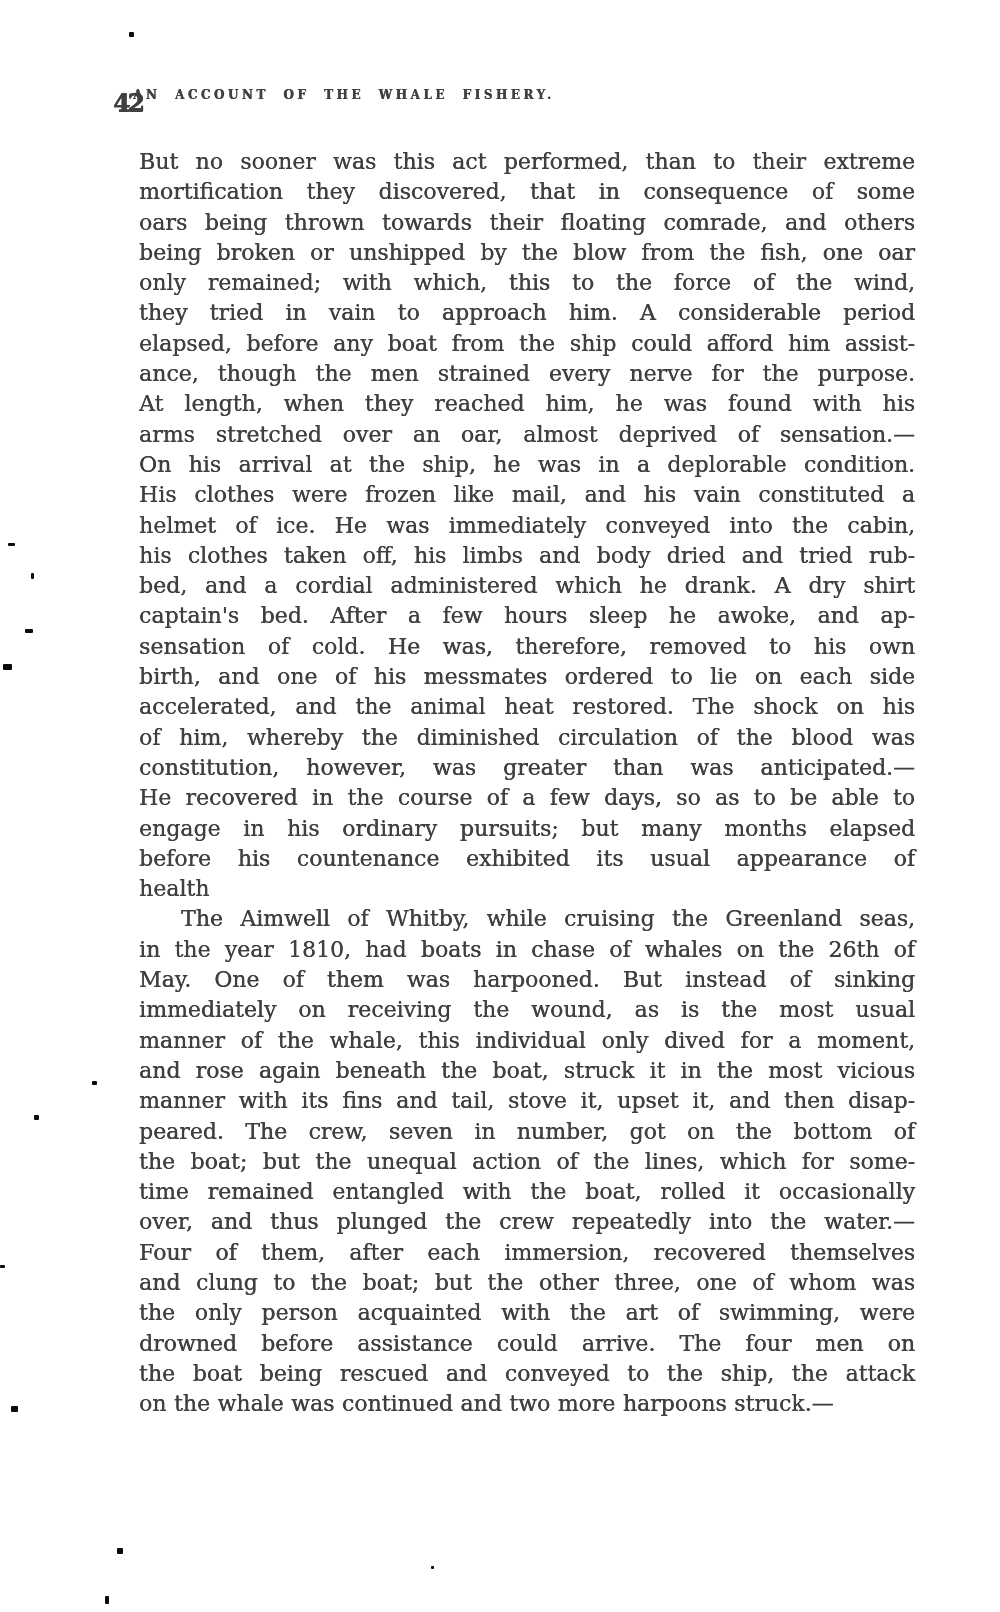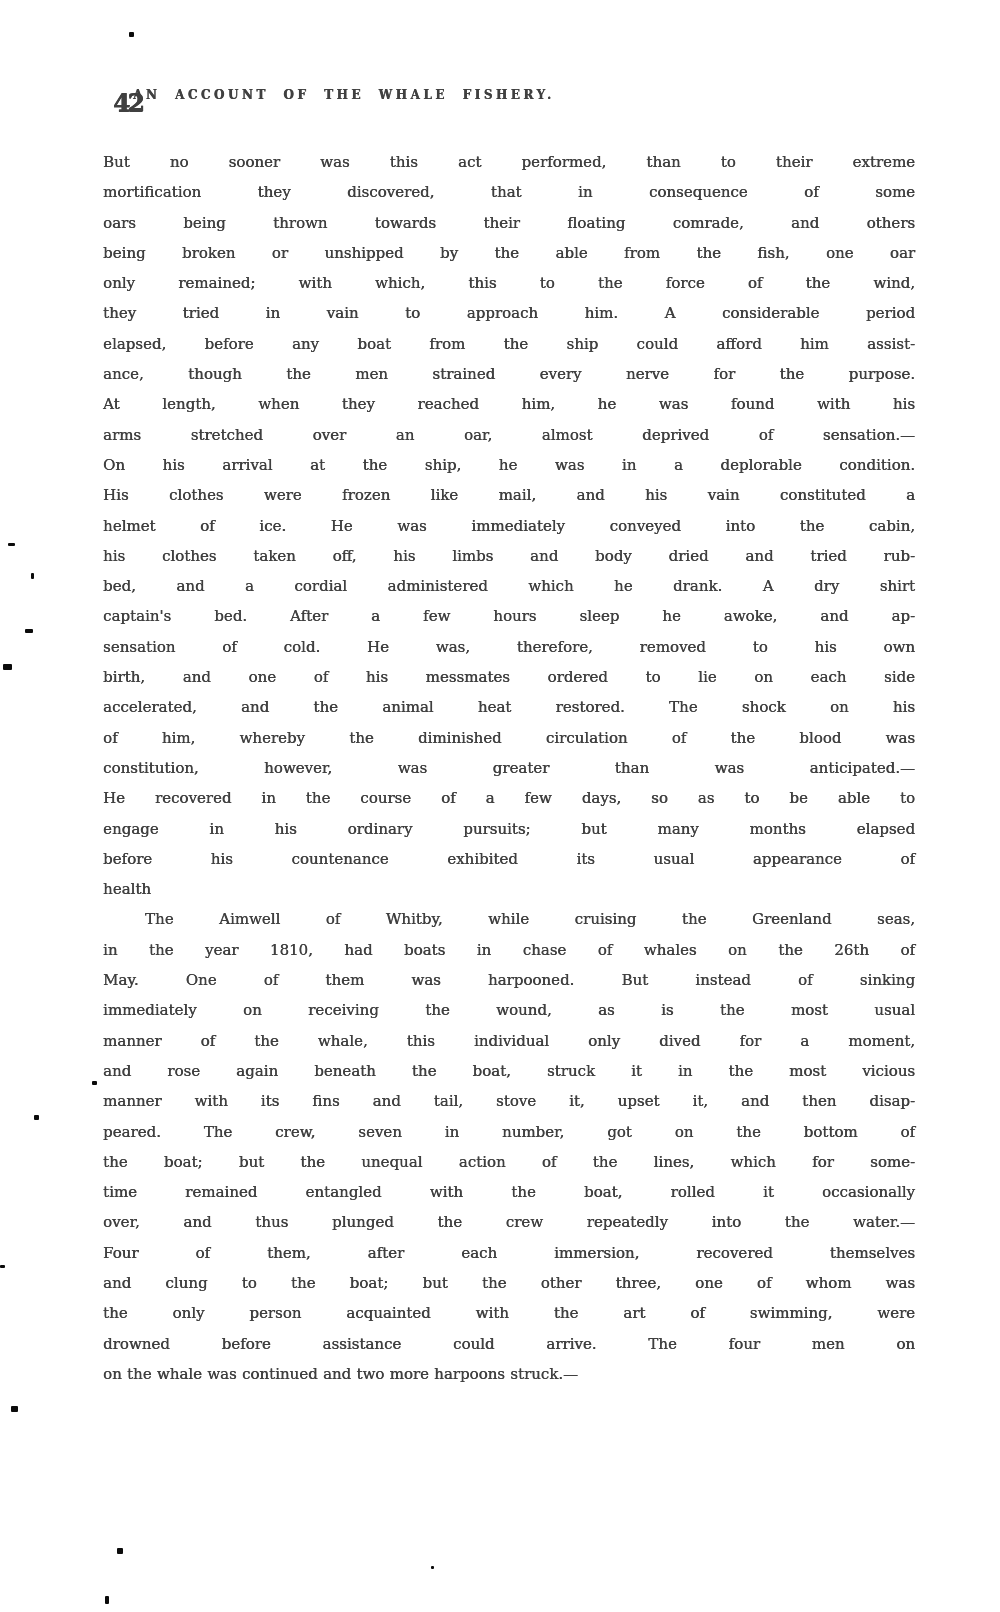--- a/index.html
+++ b/index.html
@@ -45,29 +45,30 @@
     white-space: nowrap;
   }
   
   .body-text {
     position: absolute;
     top: 147px;
     left: 103px;
     width: 812px;
   }
   .line {
-    font-size: 15px;
+    font-size: 22px;
     line-height: 30.3px;
     height: 30.3px;
     white-space: normal;
     text-align: justify;
     text-align-last: justify;
     text-shadow: 0.35px 0 0 currentColor;
     word-spacing: 0.5px;
     overflow: visible;
+    margin-left: 36px;
   }
   .line.last {
     text-align-last: left;
   }
   .line.indent {
     text-indent: 42px;
   }
   
   .speck {
     position: absolute;
@@ -82,21 +83,21 @@
 
   <div class="header-row">
     <span class="page-num">42</span>
     <span class="running-head">AN ACCOUNT OF THE WHALE FISHERY.</span>
   </div>
 
   <div class="body-text" id="body-text">
       <div class="line">But no sooner was this act performed, than to their extreme</div>
       <div class="line">mortification they discovered, that in consequence of some</div>
       <div class="line">oars being thrown towards their floating comrade, and others</div>
-      <div class="line">being broken or unshipped by the able from the fish, one oar</div>
+      <div class="line">being broken or unshipped by the blow from the fish, one oar</div>
       <div class="line">only remained; with which, this to the force of the wind,</div>
       <div class="line">they tried in vain to approach him.  A considerable period</div>
       <div class="line">elapsed, before any boat from the ship could afford him assist-</div>
       <div class="line">ance, though the men strained every nerve for the purpose.</div>
       <div class="line">At length, when they reached him, he was found with his</div>
       <div class="line">arms stretched over an oar, almost deprived of sensation.—</div>
       <div class="line">On his arrival at the ship, he was in a deplorable condition.</div>
       <div class="line">His clothes were frozen like mail, and his vain constituted a</div>
       <div class="line">helmet of ice.  He was immediately conveyed into the cabin,</div>
       <div class="line">his clothes taken off, his limbs and body dried and tried rub-</div>
@@ -119,20 +120,21 @@
       <div class="line">and rose again beneath the boat, struck it in the most vicious</div>
       <div class="line">manner with its fins and tail, stove it, upset it, and then disap-</div>
       <div class="line">peared.  The crew, seven in number, got on the bottom of</div>
       <div class="line">the boat; but the unequal action of the lines, which for some-</div>
       <div class="line">time remained entangled with the boat, rolled it occasionally</div>
       <div class="line">over, and thus plunged the crew repeatedly into the water.—</div>
       <div class="line">Four of them, after each immersion, recovered themselves</div>
       <div class="line">and clung to the boat; but the other three, one of whom was</div>
       <div class="line">the only person acquainted with the art of swimming, were</div>
       <div class="line">drowned before assistance could arrive.  The four men on</div>
+      <div class="line">the boat being rescued and conveyed to the ship, the attack</div>
       <div class="line last">on the whale was continued and two more harpoons struck.—</div>
     </div>
 
   <div id="marks">
       <div class="speck" style="left: 129px; top: 32px; width: 5px; height: 5px;"></div>
       <div class="speck" style="left: 8px; top: 543px; width: 7px; height: 3px;"></div>
       <div class="speck" style="left: 31px; top: 573px; width: 3px; height: 6px;"></div>
       <div class="speck" style="left: 25px; top: 629px; width: 8px; height: 4px;"></div>
       <div class="speck" style="left: 3px; top: 664px; width: 9px; height: 6px;"></div>
       <div class="speck" style="left: 92px; top: 1081px; width: 5px; height: 4px;"></div>

